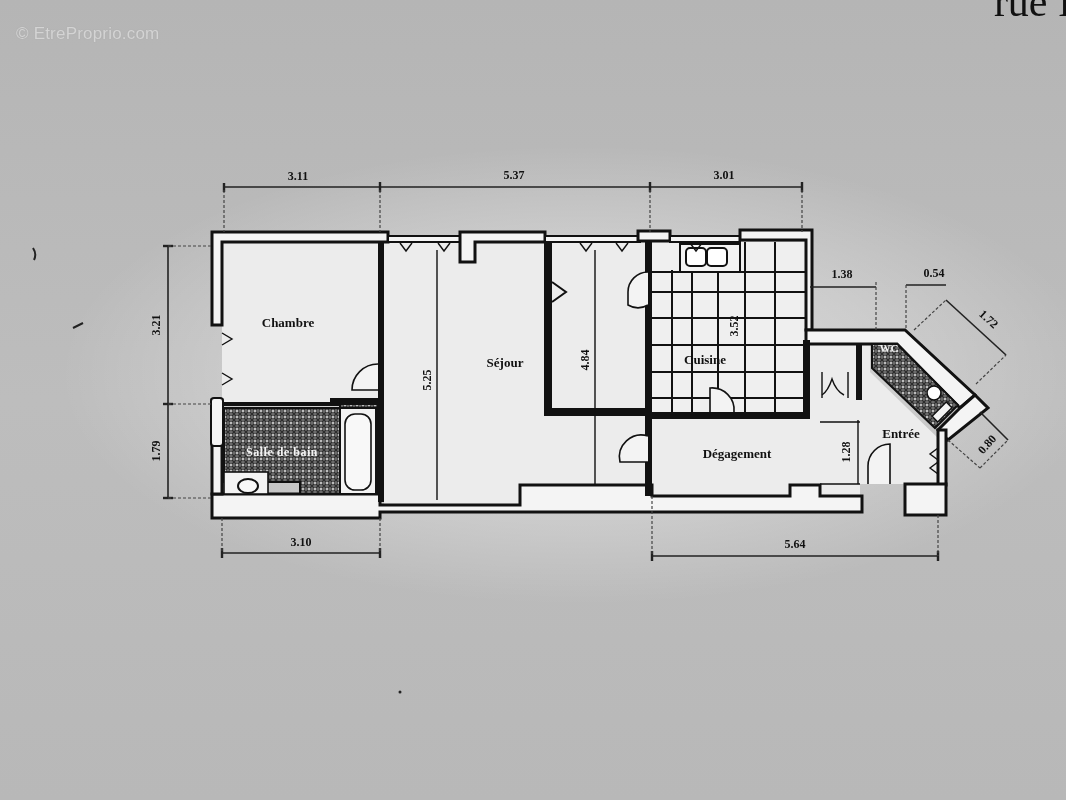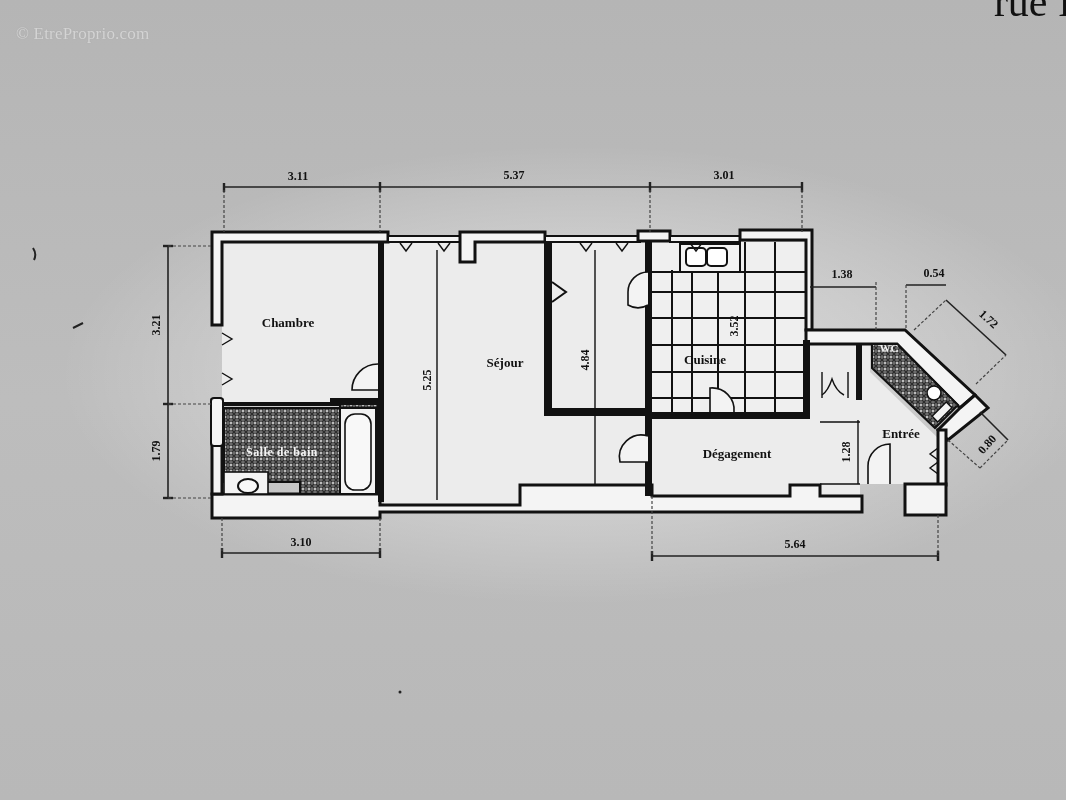--- a/index.html
+++ b/index.html
@@ -10,21 +10,21 @@
       font-family: "Liberation Serif", serif;
     }
     .bg {
       position: absolute; inset: 0;
       background:
         radial-gradient(ellipse 520px 230px at 580px 375px, rgba(255,255,255,0.55) 0%, rgba(255,255,255,0.25) 60%, rgba(255,255,255,0) 100%),
         linear-gradient(180deg, #b5b5b5 0%, #bdbdbd 50%, #b8b8b8 100%);
     }
     .watermark {
       position: absolute; left: 16px; top: 24px;
-      font-family: Liberation Serif, serif;
+      font-family: Liberation Sans, sans-serif;
       font-size: 17px; color: #d4d4d4; letter-spacing: 0.2px;
       text-shadow: 0 0 1px rgba(150,150,150,0.5);
     }
     .corner-text {
       position: absolute; right: -6px; top: -22px;
       font-family: "Liberation Serif", serif;
       font-size: 42px; color: #111;
     }
     svg.plan { position: absolute; left: 0; top: 0; }
     .wall { fill: #f4f4f4; stroke: #111; stroke-width: 3; }

